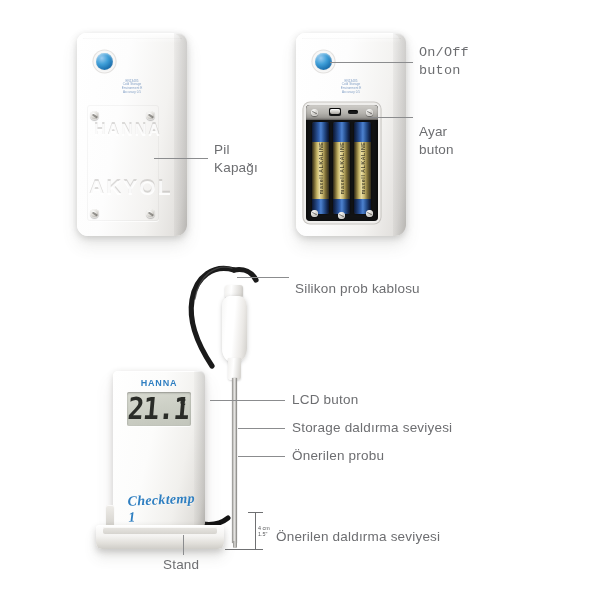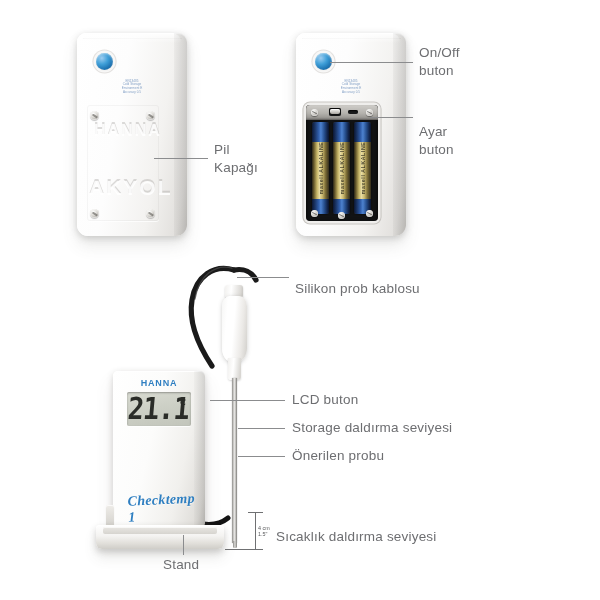--- a/index.html
+++ b/index.html
@@ -479,21 +479,21 @@
         <div class="cell-label">maxell ALKALINE</div>
       </div>
 
       <div class="bay-screw" style="left:5px; top:105px;"></div>
       <div class="bay-screw" style="left:32px; top:107px;"></div>
       <div class="bay-screw" style="left:60px; top:105px;"></div>
     </div>
   </div>
 
   <div class="leader" style="left:330px; top:62px; width:83px;"></div>
-  <div class="callout" style="left:419px; top:44px;">
+  <div class="callout" style="left:419px; top:44px;font-family:Liberation Mono, monospace;">
     <div>On/Off</div>
     <div>buton</div>
   </div>
 
   <div class="leader" style="left:370px; top:117px; width:43px;"></div>
   <div class="callout" style="left:419px; top:100px;margin-top:23px;">
     <div>Ayar</div>
     <div>buton</div>
   </div>
 
@@ -548,21 +548,21 @@
   </div>
 
   <div class="dim-line" style="left:255px; top:512px; height:38px;"></div>
   <div class="dim-cap" style="left:248px; top:512px; width:15px;"></div>
   <div class="dim-cap" style="left:225px; top:549px; width:38px;"></div>
   <div class="dim-text" style="left:258px; top:525px;">
     <b>4 cm</b>
     <b>1.5"</b>
   </div>
   <div class="callout" style="left:276px; top:528px;">
-    <div>Sıcaklık daldırma seviyesi</div>
+    <div>Önerilen daldırma seviyesi</div>
   </div>
 
   <div class="leader-v" style="left:183px; top:535px; height:20px;"></div>
   <div class="callout" style="left:163px; top:556px;">
     <div>Stand</div>
   </div>
 
 </div>
 
 </body></html>

